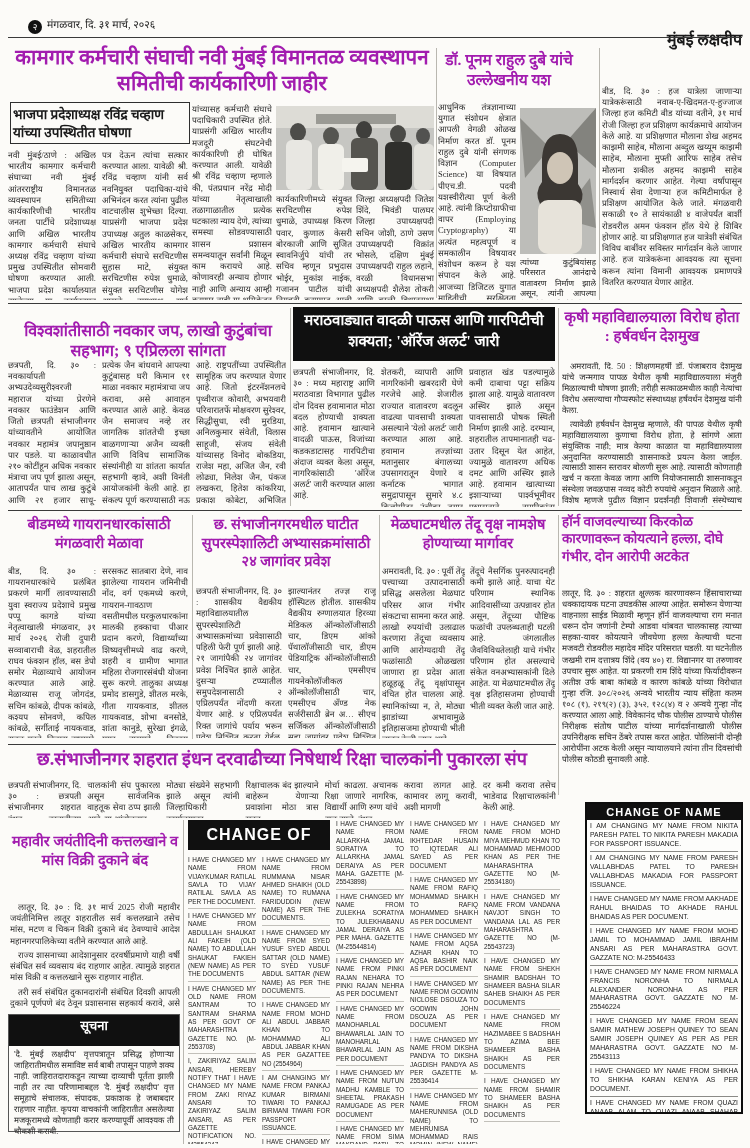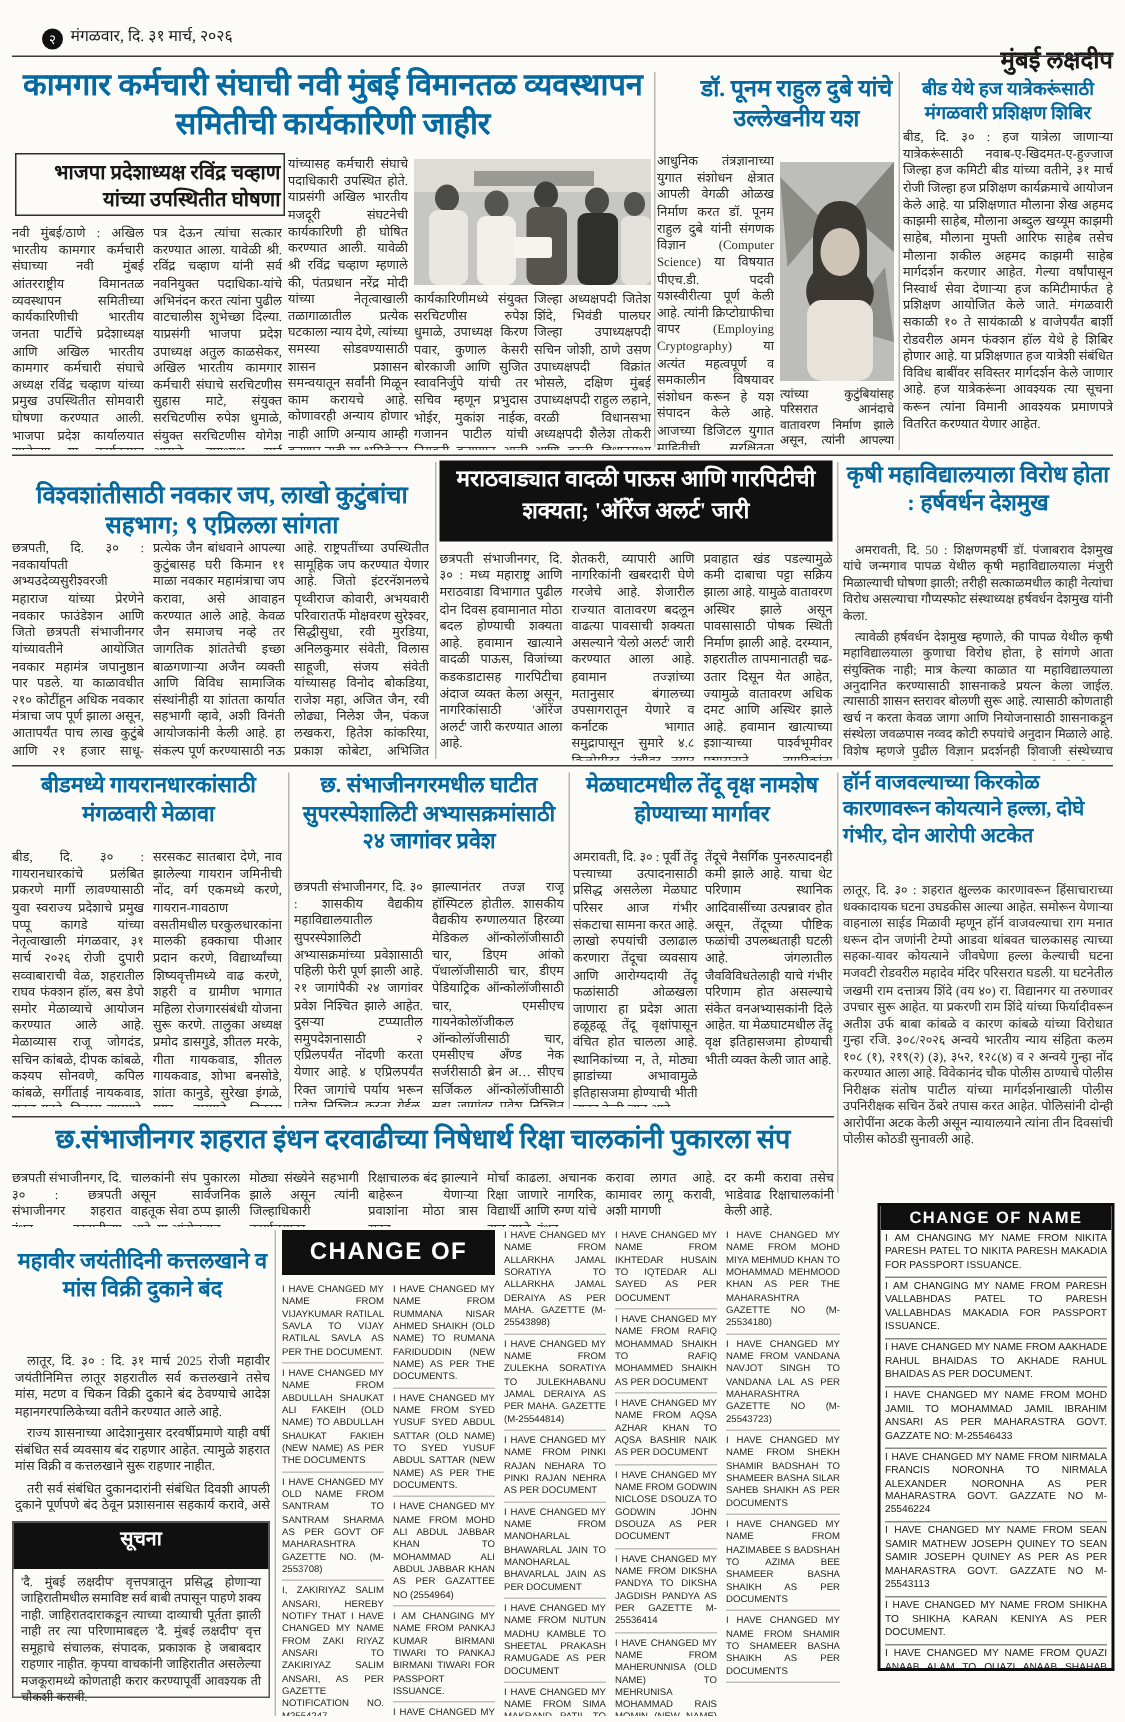--- a/index.html
+++ b/index.html
@@ -2,28 +2,28 @@
 <html lang="mr"><head>
 <meta charset="utf-8">
 <style>
   *{margin:0;padding:0;box-sizing:border-box}
   html,body{background:#d9d7d2}
   .page{position:relative;width:750px;height:1148px;margin:0 auto;background:#fcfbf8;color:#191919;
         font-family:"Liberation Serif","DejaVu Serif",serif;overflow:hidden}
   .abs{position:absolute}
   .hr{position:absolute;height:0;border-top:1px solid #3a3a3a}
   .vr{position:absolute;width:0;border-left:1px solid #b9b7b0}
-  .hl{font-weight:bold;text-align:center;line-height:1.28;color:#0369a1}
+  .hl{font-weight:bold;text-align:center;line-height:1.28;color:#a21caf}
   .c{font-size:8.5px;line-height:1.32;text-align:justify;overflow:hidden;color:#2b2b2b}
   .c p{margin-bottom:3px;text-indent:8px}
   .masthead-date{font-size:10.5px;font-weight:normal}
   .badge{display:inline-block;width:14px;height:14px;border-radius:50%;background:#111;color:#fff;
          font-size:9px;line-height:14px;text-align:center;margin-right:5px;vertical-align:-2px}
   .brand{font-size:16px;font-weight:bold;text-align:right}
-  .subbox{border:1px solid #2e2e2e;font-weight:bold;text-align:right;font-size:13.5px;line-height:1.35;
+  .subbox{border:1px solid #2e2e2e;font-weight:bold;text-align:left;font-size:13.5px;line-height:1.35;
           padding:3px 2px;overflow:hidden}
   .blackbox{background:#101010;color:#fff;font-weight:bold;text-align:center;overflow:hidden}
   .photo{overflow:hidden;background:#c9c9c6}
   .clsf{font-family:"Liberation Sans","DejaVu Sans",sans-serif;font-size:6.4px;line-height:1.3;
         text-align:justify;overflow:hidden;color:#222}
   .clsf p{margin:0 0 3px;padding-bottom:2px;border-bottom:1px solid #c2c0ba;text-indent:0}
   .rbox{border:2px solid #0d0d0d;background:#fdfdfb;overflow:hidden}
   .rbox .entries{padding:2px 3px}
   .rbox .entries p{font-family:"Liberation Sans","DejaVu Sans",sans-serif;font-size:6.8px;line-height:1.32;
         text-align:justify;margin:0 0 2px;padding-bottom:2px;border-bottom:1px solid #8a8a86;text-indent:0}
@@ -61,39 +61,38 @@
       <rect x="66" y="52" width="26" height="14" rx="2" fill="#f5f4ee"></rect>
       <ellipse cx="147" cy="30" rx="7" ry="8" fill="#525250"></ellipse>
         <rect x="138" y="38" width="20" height="46" rx="5" fill="#e3e2dc"></rect>
     </svg>
   </div>
   <div class="abs c" style="left:276px;top:194px;width:76px;height:106px">कार्यकारिणीमध्ये संयुक्त सरचिटणीस रुपेश धुमाळे, उपाध्यक्ष किरण पवार, कुणाल केसरी बोरकाजी आणि सुजित स्वावनिर्जुपे यांची तर सचिव म्हणून प्रभुदास भोईर, मुकांश नाईक, गजानन पाटील यांची नियुक्ती करण्यात आली आहे. अखिल भारतीय माथाडी संघटनेची कार्यकारिणी घोषीत झाली त्यात रायगड</div>
   <div class="abs c" style="left:356px;top:194px;width:78px;height:106px">जिल्हा अध्यक्षपदी जितेश शिंदे, भिवंडी पालघर जिल्हा उपाध्यक्षपदी सचिन जोशी, ठाणे उसण उपाध्यक्षपदी विक्रांत भोसले, दक्षिण मुंबई उपाध्यक्षपदी राहुल लहाने, वरळी विधानसभा अध्यक्षपदी शैलेश तोकरी आणि वरळी विधानसभा सरचिटणीसपदी समीर शेख यांच्या नियुक्त्या करण्यात आल्या आहेत.</div>
 
   <div class="vr" style="left:436px;top:48px;height:250px"></div>
 
-  <div class="abs hl" style="left:452px;top:50px;width:158px;font-size:15.5px">डॉ. पूनम राहुल दुबे यांचे उल्लेखनीय यश</div>
+  <div class="abs hl" style="left:430px;top:50px;width:158px;font-size:15.5px">डॉ. पूनम राहुल दुबे यांचे उल्लेखनीय यश</div>
   <div class="abs c" style="left:438px;top:102px;width:78px;height:198px">आधुनिक तंत्रज्ञानाच्या युगात संशोधन क्षेत्रात आपली वेगळी ओळख निर्माण करत डॉ. पूनम राहुल दुबे यांनी संगणक विज्ञान (Computer Science) या विषयात पीएच.डी. पदवी यशस्वीरीत्या पूर्ण केली आहे. त्यांनी क्रिप्टोग्राफीचा वापर (Employing Cryptography) या अत्यंत महत्वपूर्ण व समकालीन विषयावर संशोधन करून हे यश संपादन केले आहे. आजच्या डिजिटल युगात माहितीची सुरक्षितता अत्यंत महत्वाची बनली आहे. याच पार्श्वभूमीवर क्रिप्टोग्राफीचा उपयोग करून डेटा सुरक्षित ठेवण्याच्या विविध पद्धतींचा त्यांनी सखोल अभ्यास केला आहे. त्यांच्या संशोधनामुळे सायबर सुरक्षा क्षेत्रात नवे मार्ग खुले होण्यास मदत होणार आहे. डॉ. दुबे यांच्या या यशामुळे</div>
   <div class="abs photo" style="left:520px;top:108px;width:76px;height:146px">
     <svg width="76" height="146" viewBox="0 0 76 146">
       <rect width="76" height="146" fill="#bdbdb9"></rect>
       <path d="M0 10 L30 40 L5 70 Z" fill="#8d8d88"></path>
       <path d="M76 0 L46 34 L76 60 Z" fill="#83837e"></path>
       <path d="M70 70 L40 110 L76 120 Z" fill="#90908b"></path>
       <ellipse cx="40" cy="58" rx="16" ry="20" fill="#d8d2c8"></ellipse>
       <path d="M22 50 Q24 26 40 26 Q58 26 58 52 L58 76 Q66 86 60 96 L20 96 Q14 84 22 74 Z" fill="#3b3733"></path>
       <ellipse cx="40" cy="60" rx="13" ry="16" fill="#cfc5b6"></ellipse>
       <rect x="18" y="92" width="44" height="54" rx="10" fill="#e7e3da"></rect>
     </svg>
   </div>
   <div class="abs caption" style="left:520px;top:258px;width:76px;height:42px">त्यांच्या कुटुंबियांसह परिसरात आनंदाचे वातावरण निर्माण झाले असून, त्यांनी आपल्या मेहनतीने व जिद्दीने हे यश मिळवले आहे. त्यांच्या या उल्लेखनीय कामगिरीबद्दल सर्व स्तरातून त्यांचे अभिनंदन होत आहे. त्यांच्या पुढील वाटचालीसाठी हार्दिक शुभेच्छा! — शुभेच्छुक मित्र परिवार, बोरिवली पूर्व</div>
 
   <div class="vr" style="left:599px;top:48px;height:252px"></div>
 
-  <div class="abs hl" style="left:602px;top:52px;width:140px;font-size:12.3px">बीड येथे हज यात्रेकरूंसाठी मंगळवारी प्रशिक्षण शिबिर</div>
   <div class="abs c" style="left:602px;top:86px;width:140px;height:214px">बीड, दि. ३० : हज यात्रेला जाणाऱ्या यात्रेकरूंसाठी नवाब-ए-खिदमत-ए-हुज्जाज जिल्हा हज कमिटी बीड यांच्या वतीने, ३१ मार्च रोजी जिल्हा हज प्रशिक्षण कार्यक्रमाचे आयोजन केले आहे. या प्रशिक्षणात मौलाना शेख अहमद काझमी साहेब, मौलाना अब्दुल खय्यूम काझमी साहेब, मौलाना मुफ्ती आरिफ साहेब तसेच मौलाना शकील अहमद काझमी साहेब मार्गदर्शन करणार आहेत. गेल्या वर्षांपासून निस्वार्थ सेवा देणाऱ्या हज कमिटीमार्फत हे प्रशिक्षण आयोजित केले जाते. मंगळवारी सकाळी १० ते सायंकाळी ४ वाजेपर्यंत बार्शी रोडवरील अमन फंक्शन हॉल येथे हे शिबिर होणार आहे. या प्रशिक्षणात हज यात्रेशी संबंधित विविध बाबींवर सविस्तर मार्गदर्शन केले जाणार आहे. हज यात्रेकरूंना आवश्यक त्या सूचना करून त्यांना विमानी आवश्यक प्रमाणपत्रे वितरित करण्यात येणार आहेत.</div>
 
   <div class="hr" style="left:8px;top:303px;width:734px"></div>
 
   <div class="abs hl" style="left:10px;top:321px;width:276px;font-size:16px">विश्वशांतीसाठी नवकार जप, लाखो कुटुंबांचा सहभाग; ९ एप्रिलला सांगता</div>
   <div class="abs c" style="left:8px;top:360px;width:88px;height:146px">छत्रपती, दि. ३० : नवकार्यापती अभ्यउदेव्यसुरीश्वरजी महाराज यांच्या प्रेरणेने नवकार फाउंडेशन आणि जितो छत्रपती संभाजीनगर यांच्यावतीने आयोजित नवकार महामंत्र जपानुष्ठान पार पडले. या काळावधीत २१० कोटींहून अधिक नवकार मंत्राचा जप पूर्ण झाला असून, आतापर्यंत पाच लाख कुटुंबे आणि २१ हजार साधू-साध्वींनी या जपानुष्ठानात सहभाग नोंदवला. ९ एप्रिलला नवकार जपाची सांगता होणार आहे. मंगळवारी (ता. ३१) म</div>
   <div class="abs c" style="left:102px;top:360px;width:88px;height:146px">प्रत्येक जैन बांधवाने आपल्या कुटुंबासह घरी किमान ११ माळा नवकार महामंत्राचा जप करावा, असे आवाहन करण्यात आले आहे. केवळ जैन समाजच नव्हे तर जागतिक शांततेची इच्छा बाळगणाऱ्या अजैन व्यक्ती आणि विविध सामाजिक संस्थांनीही या शांतता कार्यात सहभागी व्हावे, अशी विनंती आयोजकांनी केली आहे. हा संकल्प पूर्ण करण्यासाठी नऊ एप्रिल रोजी 'विश्व नवकार दिवस' निमित्त विशेष जपअनुष्ठानाचा सोहळा आयोजित करण्यात आला आहे. हा कार्यक्रम राष्ट्रपती द्रौपदी मुर्मू यांच्या उपस्थितीत राजत होणार</div>
   <div class="abs c" style="left:196px;top:360px;width:90px;height:146px">आहे. राष्ट्रपतींच्या उपस्थितीत सामूहिक जप करण्यात येणार आहे. जितो इंटरनॅशनलचे पृथ्वीराज कोवारी, अभयवारी परिवारातर्फे मोक्षवरण सुरेश्वर, सिद्धीसुधा, रवी मुरडिया, अनिलकुमार संवेती, विलास साहूजी, संजय संवेती यांच्यासह विनोद बोकडिया, राजेश महा, अजित जैन, रवी लोढ्या, निलेश जैन, पंकज लखकरा, हितेश कांकरिया, प्रकाश कोबेटा, अभिजित हिरण, पीयूष कासलीवाल, विकास रामभाणे, अमित काला, संतोष पाण्डेवाल आणि समीर ठोळे पुढाकार घेत आहेत.</div>
 
   <div class="vr" style="left:290px;top:308px;height:198px"></div>

